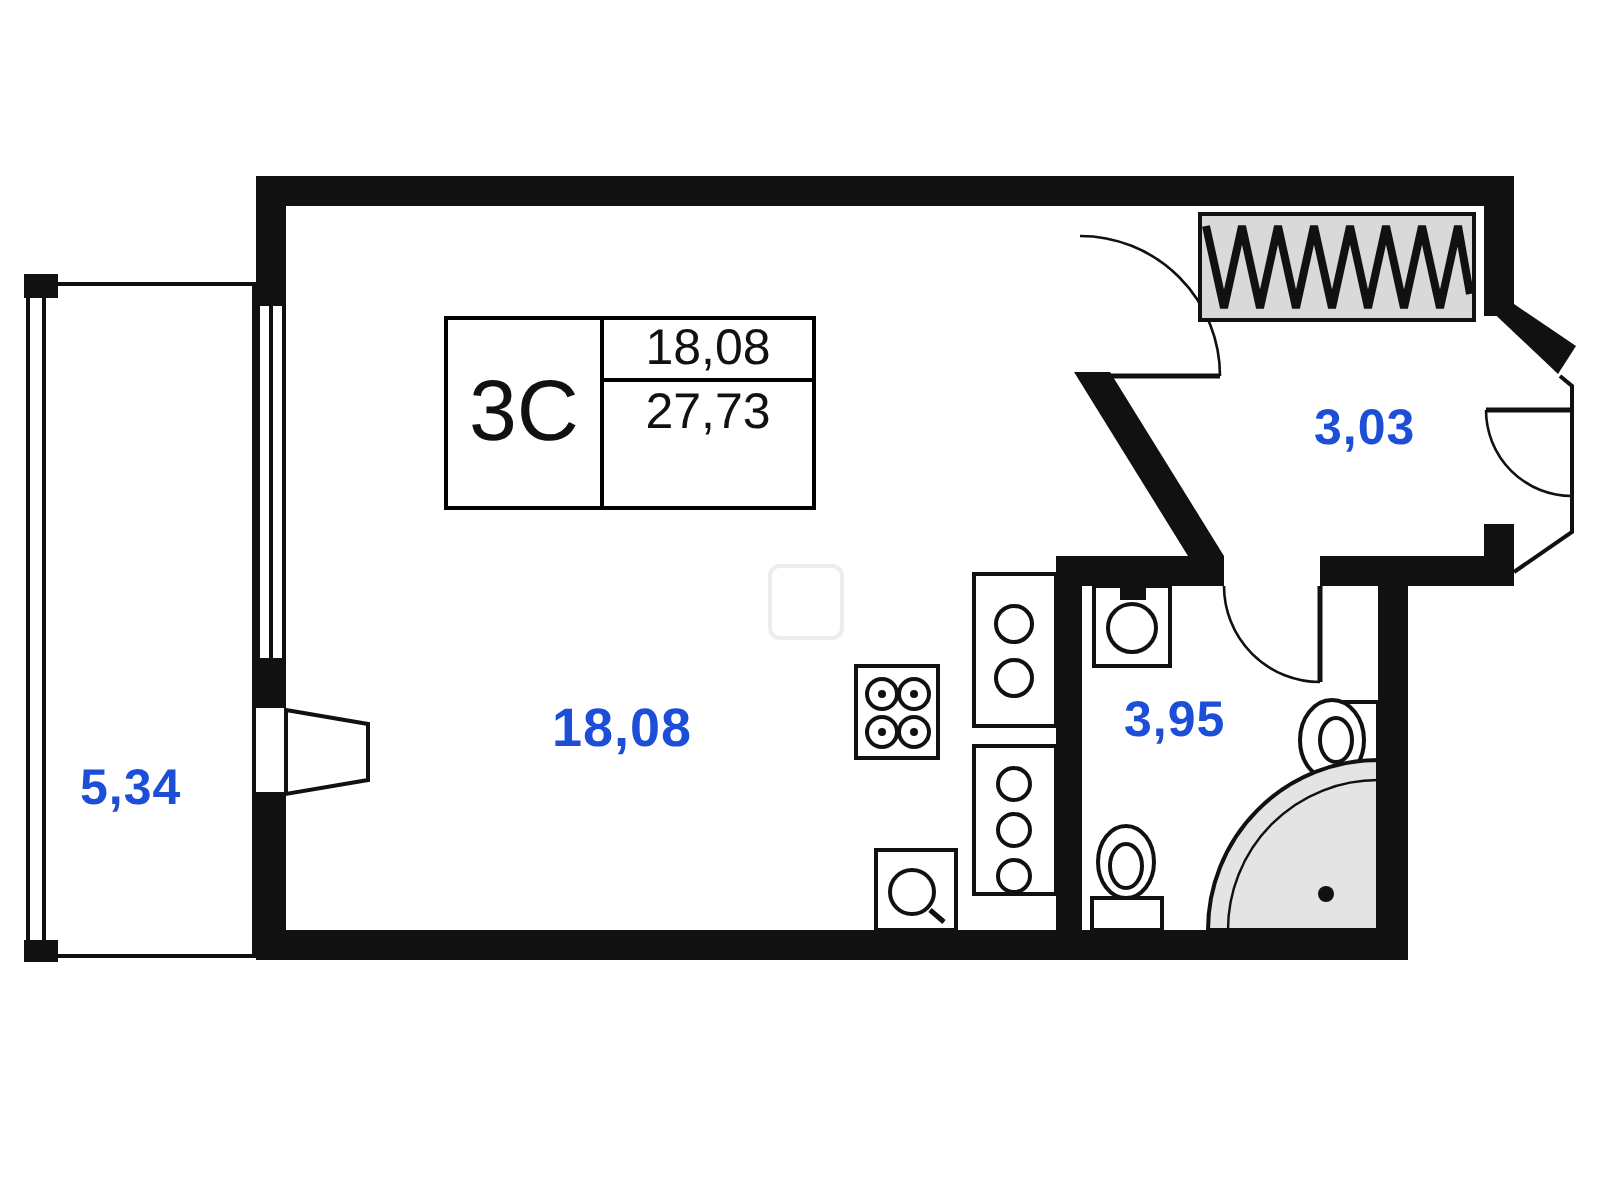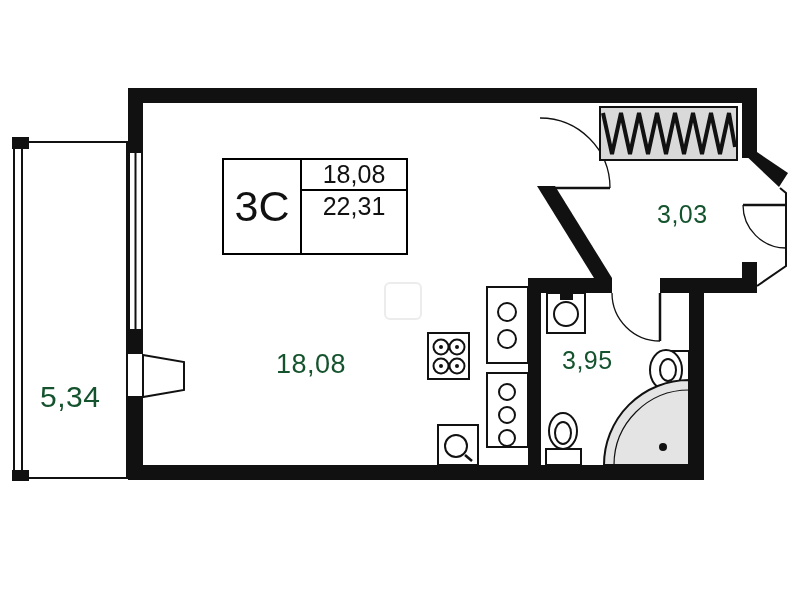--- a/index.html
+++ b/index.html
@@ -2,21 +2,21 @@
 <html><head>
 <meta charset="utf-8">
 <style>
   html,body{margin:0;padding:0;background:#fff;}
   .plan{
     position:relative;width:799px;height:567px;background:#ffffff;
     font-family:"Liberation Sans",sans-serif;color:#111;overflow:hidden;
   }
   .plan svg{position:absolute;left:0;top:0;}
   .room-label{
-    position:absolute;letter-spacing:.5px;white-space:nowrap;color:#14532d;
+    position:absolute;letter-spacing:.5px;white-space:nowrap;color:#1d4ed8;font-weight:bold;
   }
   .area-table{
     position:absolute;left:222px;top:158px;
     display:grid;grid-template-columns:78px 104px;grid-template-rows:repeat(3,31px);
     background:#fff;border:2px solid #000;
   }
   .area-type{
     grid-column:1;grid-row:1/4;display:flex;align-items:center;justify-content:center;
     font-size:43px;border-right:2px solid #000;
   }
@@ -142,21 +142,21 @@
       <path d="M614,465 A75,75 0 0 1 689,390" fill="none" stroke="#111" stroke-width="1.2"></path>
       <circle cx="663" cy="447" r="4" fill="#111"></circle>
     </g>
 
     <rect x="385" y="283" width="36" height="36" rx="5" fill="none" stroke="#ececec" stroke-width="2"></rect>
   </svg>
 
   <div class="area-table">
     <div class="area-type">3C</div>
     <div class="area-val">18,08</div>
-    <div class="area-val">22,31</div>
+    <div class="area-val">27,73</div>
   </div>
 
-  <div class="room-label" style="left:40px;top:380px;font-size:30px;">5,34</div>
+  <div class="room-label" style="left:40px;top:380px;font-size:25px;">5,34</div>
   <div class="room-label" style="left:276px;top:349px;font-size:27px;">18,08</div>
   <div class="room-label" style="left:562px;top:346px;font-size:25px;">3,95</div>
   <div class="room-label" style="left:657px;top:200px;font-size:25px;">3,03</div>
 
 </div>
 
 </body></html>

